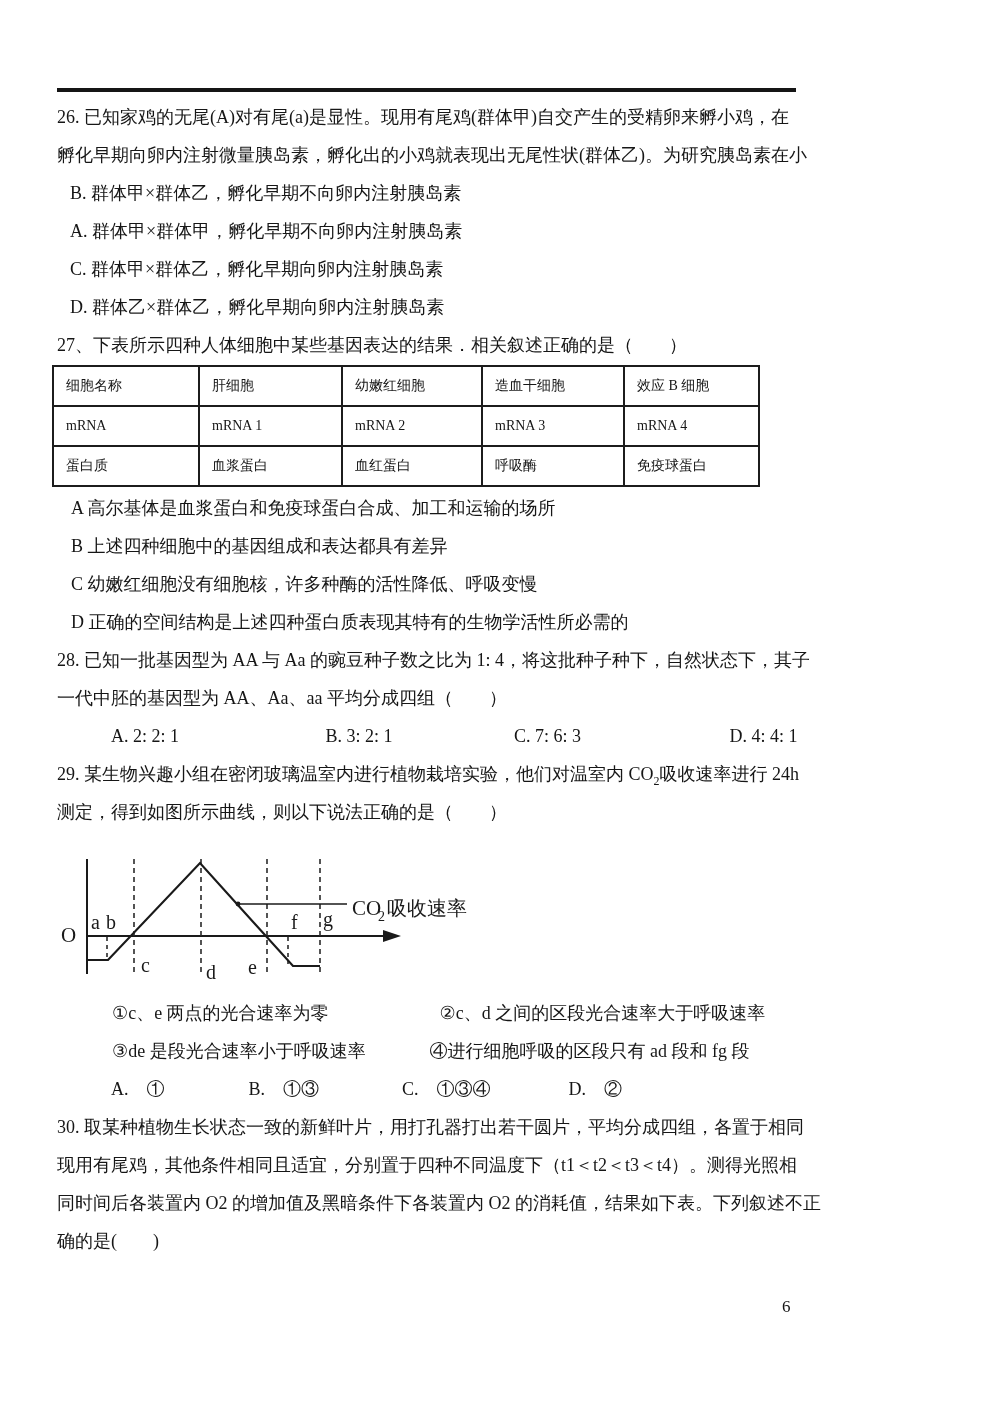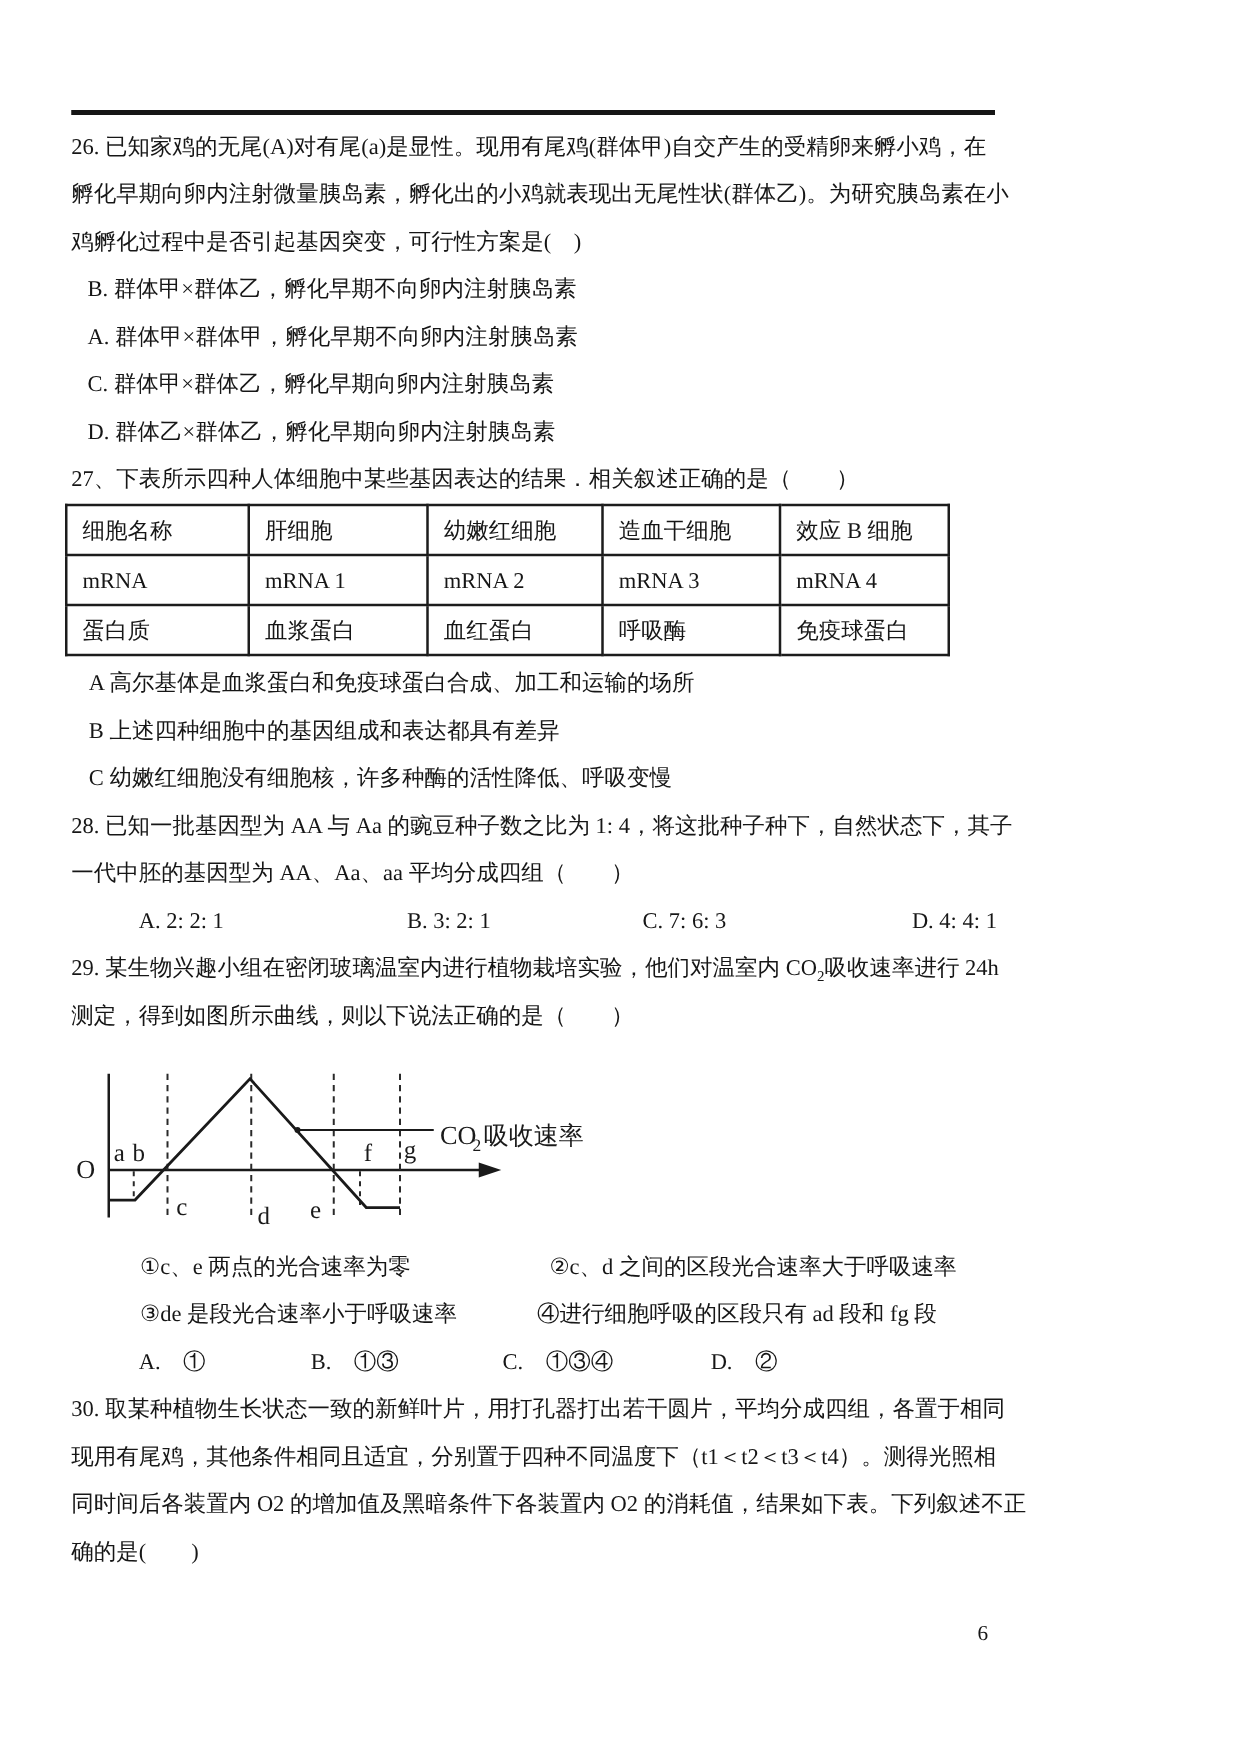--- a/index.html
+++ b/index.html
@@ -15,40 +15,39 @@
   .opt27 { padding-left:14px; }
   .stmt  { padding-left:15px; }
   .optrow { padding-left:14px; }
   .ib { display:inline-block;margin-left:40px; }
   table.q27 {
     border-collapse:collapse; table-layout:fixed;
     width:706px; margin-left:-5px; margin-top:1px;
   }
   table.q27 td {
     border:2px solid #1c1c1c; height:38px; padding:0 4px 0 12px;
-    font-size:18px; white-space:nowrap; overflow:hidden;
+    font-size:14px; white-space:nowrap; overflow:hidden;
   }
   .figure { position:relative; height:163px; }
   .figure svg { position:absolute; left:0; top:0; }
   .pagenum { position:absolute; left:782px; top:1297px; font-size:17px;
     font-family:"Liberation Serif","DejaVu Serif",serif; color:#161616; }
   svg text { font-family:"Liberation Serif","DejaVu Serif",serif; fill:#1a1a1a; }
   sub.co2 { font-size:12px; }
 </style>
 </head>
 <body>
 
 <div class="page">
   <div class="toprule"></div>
 
   <div class="content">
 
     <div class="ln">26. 已知家鸡的无尾(A)对有尾(a)是显性。现用有尾鸡(群体甲)自交产生的受精卵来孵小鸡，在</div>
     <div class="ln">孵化早期向卵内注射微量胰岛素，孵化出的小鸡就表现出无尾性状(群体乙)。为研究胰岛素在小</div>
-    <div class="ln">鸡孵化过程中是否引起基因突变，可行性方案是(　)</div>
     <div class="ln opt26">B. 群体甲×群体乙，孵化早期不向卵内注射胰岛素</div>
     <div class="ln opt26">A. 群体甲×群体甲，孵化早期不向卵内注射胰岛素</div>
     <div class="ln opt26">C. 群体甲×群体乙，孵化早期向卵内注射胰岛素</div>
     <div class="ln opt26">D. 群体乙×群体乙，孵化早期向卵内注射胰岛素</div>
 
     <div class="ln">27、下表所示四种人体细胞中某些基因表达的结果．相关叙述正确的是（　　）</div>
 
     <table class="q27">
       <colgroup>
         <col style="width:146px">
@@ -78,20 +77,21 @@
         <td>血红蛋白</td>
         <td>呼吸酶</td>
         <td>免疫球蛋白</td>
       </tr>
     </tbody>
       </table>
 
     <div class="ln opt27" style="margin-top:2px">A 高尔基体是血浆蛋白和免疫球蛋白合成、加工和运输的场所</div>
     <div class="ln opt27">B 上述四种细胞中的基因组成和表达都具有差异</div>
     <div class="ln opt27">C 幼嫩红细胞没有细胞核，许多种酶的活性降低、呼吸变慢</div>
+    <div class="ln opt27">D 正确的空间结构是上述四种蛋白质表现其特有的生物学活性所必需的</div>
 
     <div class="ln">28. 已知一批基因型为 AA 与 Aa 的豌豆种子数之比为 1: 4，将这批种子种下，自然状态下，其子</div>
     <div class="ln">一代中胚的基因型为 AA、Aa、aa 平均分成四组（　　）</div>
     <div class="ln optrow">
       <span class="ib" style="width:170px">A.  2: 2: 1</span>
       <span class="ib" style="width:144px">B.  3: 2: 1</span>
       <span class="ib" style="width:171px">C.  7: 6: 3</span>
       <span class="ib">D. 4: 4: 1</span>
     </div>
 

